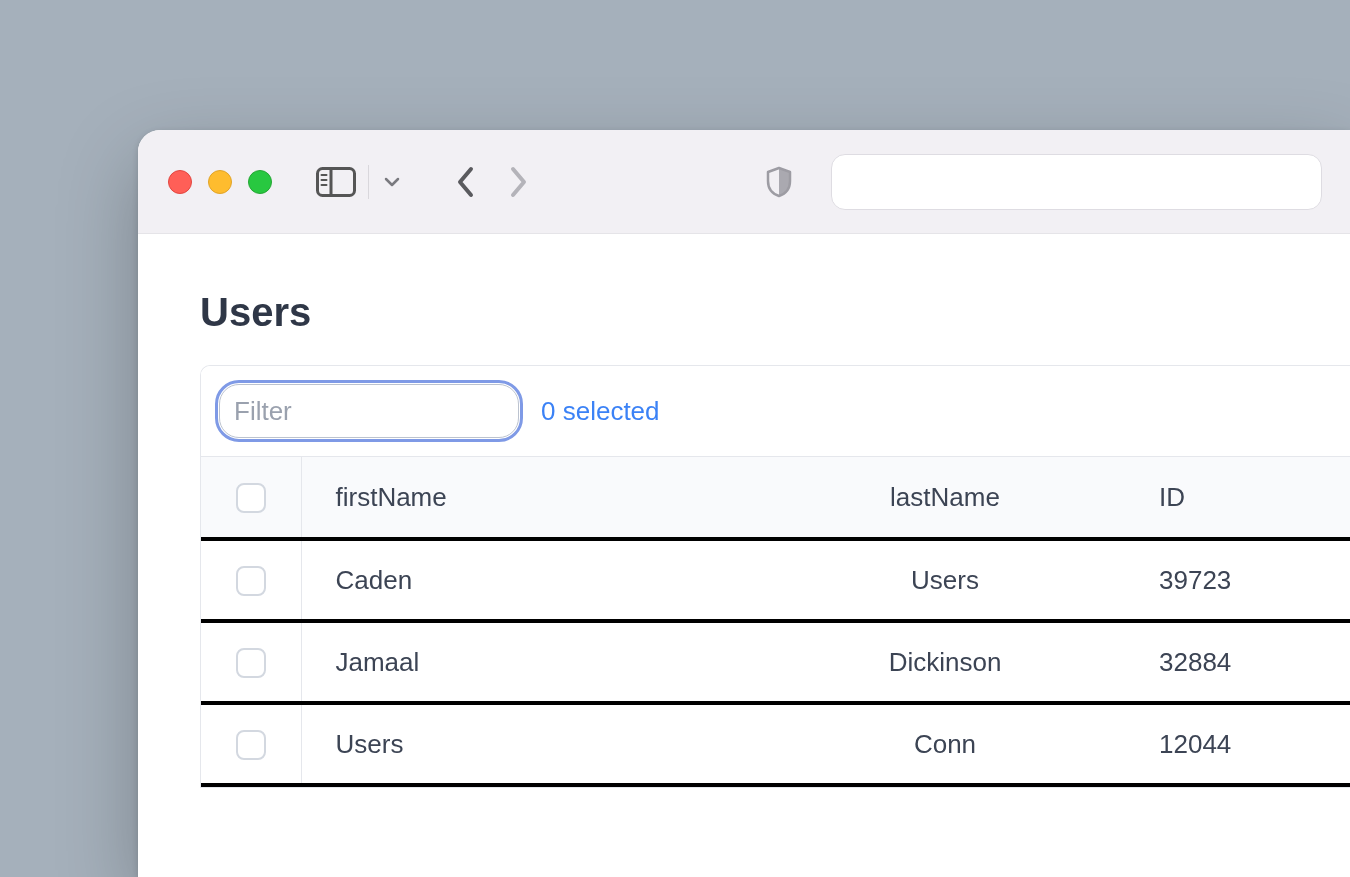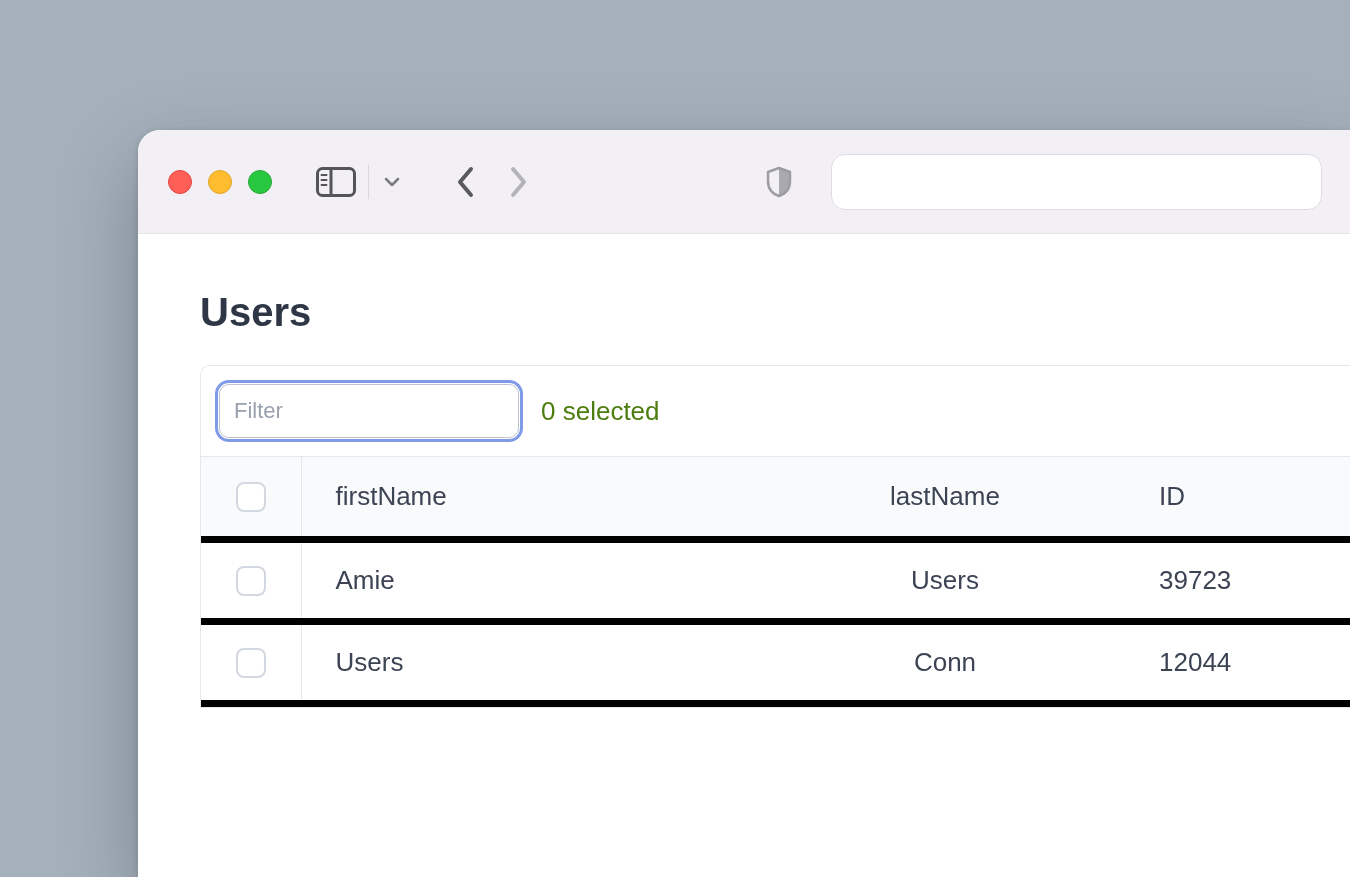--- a/index.html
+++ b/index.html
@@ -93,47 +93,47 @@
     align-items: center;
     gap: 22px;
     padding: 18px 18px 18px 18px;
     background: #ffffff;
     border-bottom: 1px solid #e5e7ec;
   }
   .filter-input {
     width: 300px;
     height: 54px;
     border: 1px solid #bcc3cf;
-    border-radius: 10px;
-    font-size: 22px;
+    border-radius: 20px;
+    font-size: 26px;
     padding: 0 14px;
     color: #374151;
     outline: 3px solid #7f9ae6;
     outline-offset: 1px;
   }
   .filter-input::placeholder { color: #9aa1ae; }
   .selected-label {
     font-size: 26px;
-    color: #4d7c0f;
+    color: #3b82f6;
   }
 
   table {
     width: 100%;
     border-collapse: collapse;
   }
   thead tr {
     background: #f9fafc;
   }
   th, td {
     text-align: left;
     font-size: 26px;
     font-weight: 400;
     color: #3c4454;
     height: 82px;
-    border-bottom: 7px solid #000000;
+    border-bottom: 4px solid #000000;
     padding: 0;
     vertical-align: middle;
   }
   th { font-weight: 500; }
   th.col-check, td.col-check {
     width: 100px;
     text-align: center;
     border-right: 1px solid #e5e7ec;
   }
   th.col-first, td.col-first { padding-left: 34px; width: 430px; }
@@ -221,23 +221,29 @@
               <span class="chk"></span>
             </th>
             <th class="col-first">firstName</th>
             <th class="col-last">lastName</th>
             <th class="col-id">ID</th>
           </tr>
         </thead>
         <tbody>
           <tr>
             <td class="col-check"><span class="chk"></span></td>
-            <td class="col-first">Amie</td>
+            <td class="col-first">Caden</td>
             <td class="col-last">Users</td>
             <td class="col-id">39723</td>
+          </tr>
+          <tr>
+            <td class="col-check"><span class="chk"></span></td>
+            <td class="col-first">Jamaal</td>
+            <td class="col-last">Dickinson</td>
+            <td class="col-id">32884</td>
           </tr>
           <tr>
             <td class="col-check"><span class="chk"></span></td>
             <td class="col-first">Users</td>
             <td class="col-last">Conn</td>
             <td class="col-id">12044</td>
           </tr>
         </tbody>
       </table>
 

